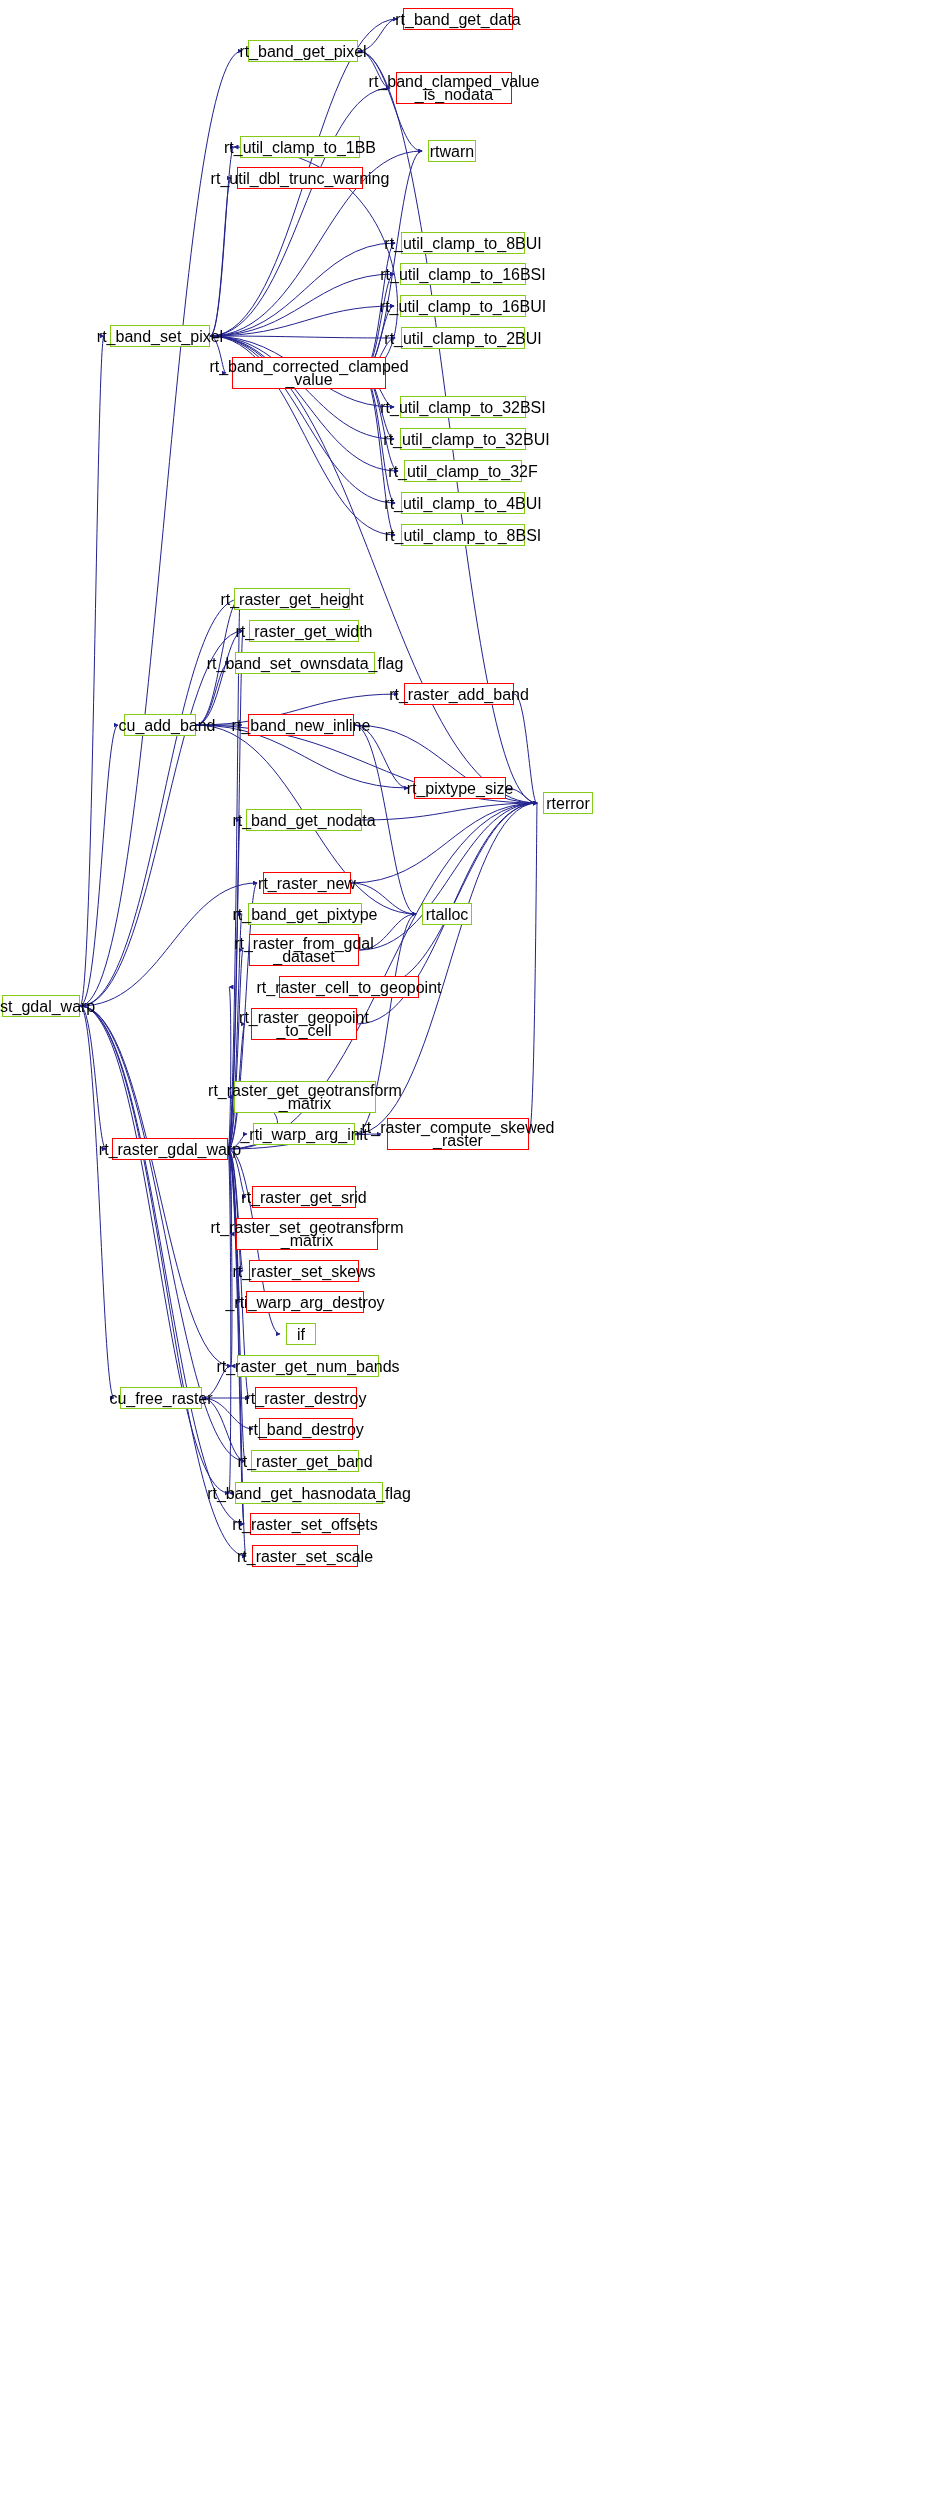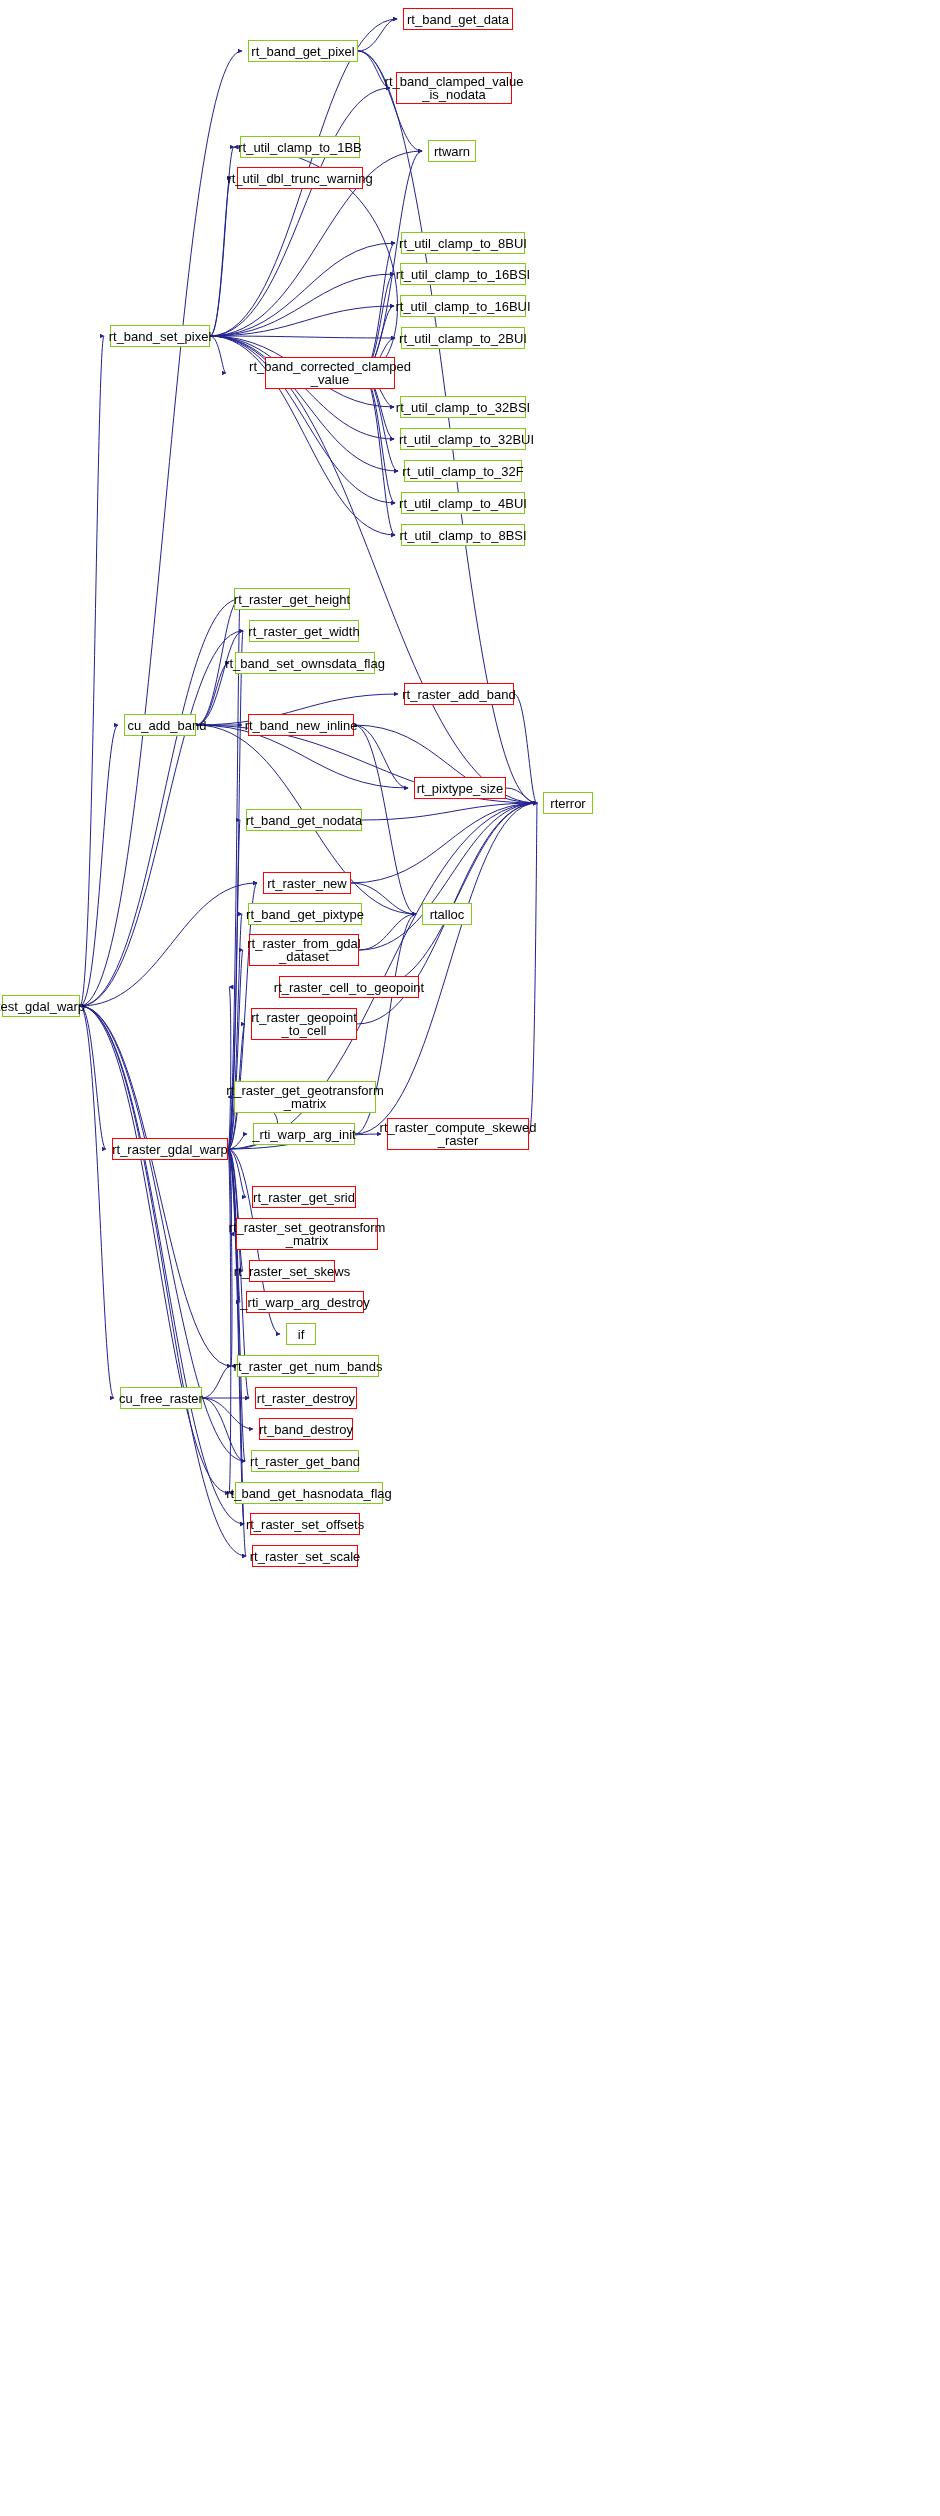--- a/index.html
+++ b/index.html
@@ -11,21 +11,21 @@
     overflow:hidden;
   }
   svg#edges{position:absolute;left:0;top:0;width:940px;height:2516px;}
   .node{
     position:absolute;
     box-sizing:border-box;
     display:flex;align-items:center;justify-content:center;
     text-align:center;
     background:#ffffff;
     color:#000000;
-    font-size:13px;
+    font-size:16px;
     line-height:13px;
     white-space:pre-line;
     letter-spacing:0px;
     z-index:5;
   }
   .node.black{border:1px solid #84cc16;}
   .node.red{border:1.4px solid #ff0000;}
 </style>
 </head>
 <body>
@@ -141,21 +141,21 @@
       <div class="node red" style="left: 396px; top: 72px; width: 116px; height: 32px;"><span>rt_band_clamped_value
 _is_nodata</span></div>
       <div class="node black" style="left: 428px; top: 140px; width: 48px; height: 22px;"><span>rtwarn</span></div>
       <div class="node black" style="left: 240px; top: 136px; width: 120px; height: 22px;"><span>rt_util_clamp_to_1BB</span></div>
       <div class="node red" style="left: 237px; top: 167px; width: 126px; height: 22px;"><span>rt_util_dbl_trunc_warning</span></div>
       <div class="node black" style="left: 401px; top: 232px; width: 124px; height: 22px;"><span>rt_util_clamp_to_8BUI</span></div>
       <div class="node black" style="left: 400px; top: 263px; width: 126px; height: 22px;"><span>rt_util_clamp_to_16BSI</span></div>
       <div class="node black" style="left: 400px; top: 295px; width: 126px; height: 22px;"><span>rt_util_clamp_to_16BUI</span></div>
       <div class="node black" style="left: 401px; top: 327px; width: 124px; height: 22px;"><span>rt_util_clamp_to_2BUI</span></div>
       <div class="node black" style="left: 110px; top: 325px; width: 100px; height: 22px;"><span>rt_band_set_pixel</span></div>
-      <div class="node red" style="left: 232px; top: 357px; width: 130px; height: 32px; margin-left: 33px;"><span>rt_band_corrected_clamped
+      <div class="node red" style="left: 232px; top: 357px; width: 154px; height: 32px;"><span>rt_band_corrected_clamped
 _value</span></div>
       <div class="node black" style="left: 400px; top: 396px; width: 126px; height: 22px;"><span>rt_util_clamp_to_32BSI</span></div>
       <div class="node black" style="left: 400px; top: 428px; width: 126px; height: 22px; padding-left: 7px;"><span>rt_util_clamp_to_32BUI</span></div>
       <div class="node black" style="left: 404px; top: 460px; width: 118px; height: 22px;"><span>rt_util_clamp_to_32F</span></div>
       <div class="node black" style="left: 401px; top: 492px; width: 124px; height: 22px;"><span>rt_util_clamp_to_4BUI</span></div>
       <div class="node black" style="left: 401px; top: 524px; width: 124px; height: 22px;"><span>rt_util_clamp_to_8BSI</span></div>
       <div class="node black" style="left: 234px; top: 588px; width: 116px; height: 22px; text-align: right;"><span>rt_raster_get_height</span></div>
       <div class="node black" style="left: 249px; top: 620px; width: 110px; height: 22px;"><span>rt_raster_get_width</span></div>
       <div class="node black" style="left: 235px; top: 652px; width: 140px; height: 22px;"><span>rt_band_set_ownsdata_flag</span></div>
       <div class="node red" style="left: 404px; top: 683px; width: 110px; height: 22px;"><span>rt_raster_add_band</span></div>
@@ -174,21 +174,21 @@
 _to_cell</span></div>
       <div class="node black" style="left: 234px; top: 1081px; width: 142px; height: 32px;"><span>rt_raster_get_geotransform
 _matrix</span></div>
       <div class="node black" style="left: 253px; top: 1123px; width: 102px; height: 22px;"><span>_rti_warp_arg_init</span></div>
       <div class="node red" style="left: 387px; top: 1118px; width: 142px; height: 32px;"><span>rt_raster_compute_skewed
 _raster</span></div>
       <div class="node red" style="left: 112px; top: 1138px; width: 116px; height: 22px;"><span>rt_raster_gdal_warp</span></div>
       <div class="node red" style="left: 252px; top: 1186px; width: 104px; height: 22px;"><span>rt_raster_get_srid</span></div>
       <div class="node red" style="left: 236px; top: 1218px; width: 142px; height: 32px;"><span>rt_raster_set_geotransform
 _matrix</span></div>
-      <div class="node red" style="left: 249px; top: 1260px; width: 86px; height: 22px;"><span>rt_raster_set_skews</span></div>
+      <div class="node red" style="left: 249px; top: 1260px; width: 110px; height: 22px;"><span>rt_raster_set_skews</span></div>
       <div class="node red" style="left: 246px; top: 1291px; width: 118px; height: 22px;"><span>_rti_warp_arg_destroy</span></div>
       <div class="node black" style="left: 286px; top: 1323px; width: 30px; height: 22px;"><span>if</span></div>
       <div class="node black" style="left: 237px; top: 1355px; width: 142px; height: 22px;"><span>rt_raster_get_num_bands</span></div>
       <div class="node black" style="left: 120px; top: 1387px; width: 82px; height: 22px;"><span>cu_free_raster</span></div>
       <div class="node red" style="left: 255px; top: 1387px; width: 102px; height: 22px;"><span>rt_raster_destroy</span></div>
       <div class="node red" style="left: 259px; top: 1418px; width: 94px; height: 22px;"><span>rt_band_destroy</span></div>
       <div class="node black" style="left: 251px; top: 1450px; width: 108px; height: 22px;"><span>rt_raster_get_band</span></div>
       <div class="node black" style="left: 235px; top: 1482px; width: 148px; height: 22px;"><span>rt_band_get_hasnodata_flag</span></div>
       <div class="node red" style="left: 250px; top: 1513px; width: 110px; height: 22px;"><span>rt_raster_set_offsets</span></div>
       <div class="node red" style="left: 252px; top: 1545px; width: 106px; height: 22px;"><span>rt_raster_set_scale</span></div>

